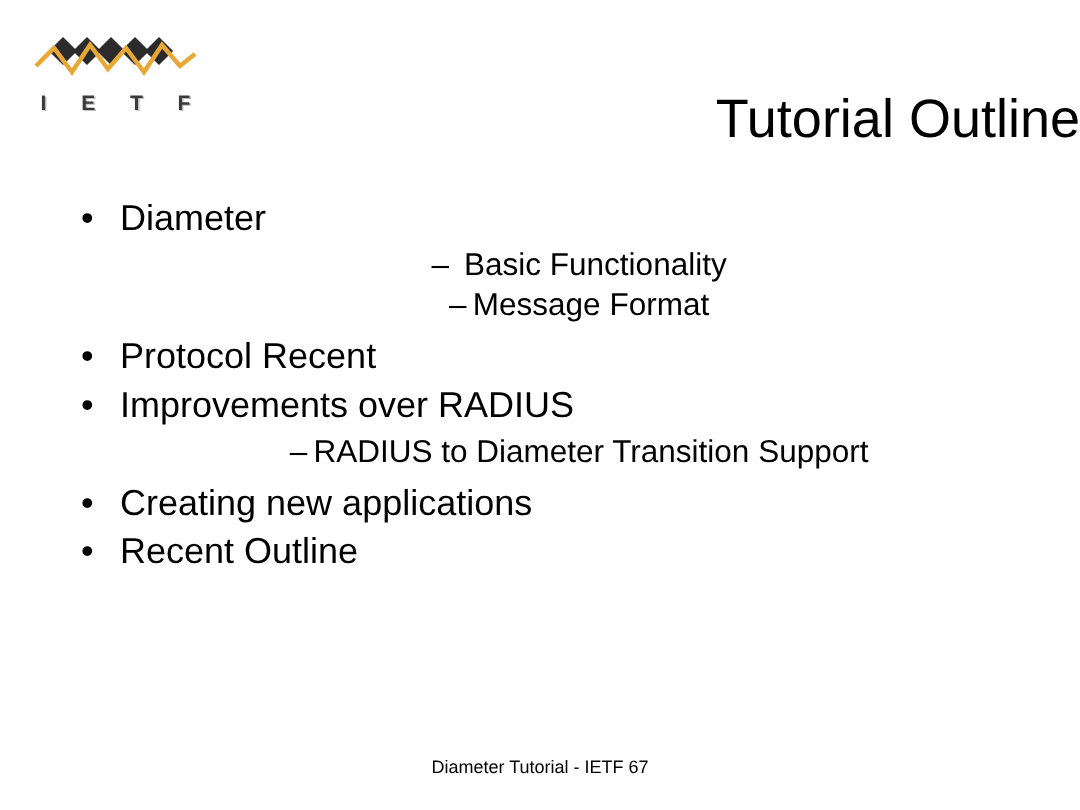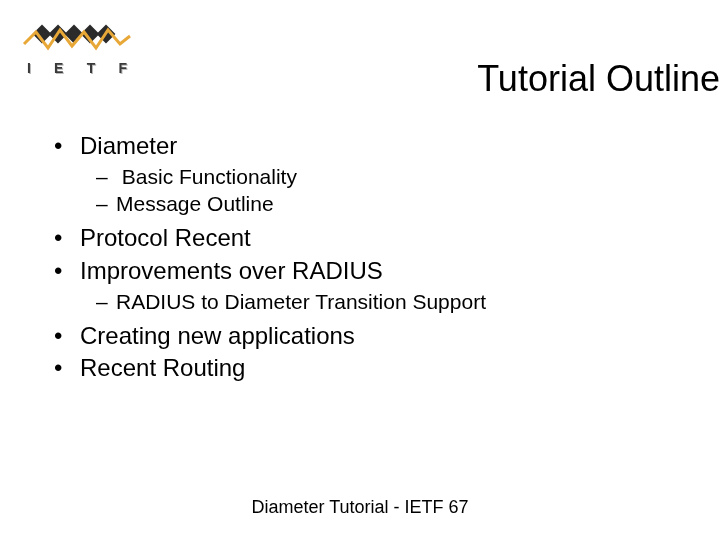--- a/index.html
+++ b/index.html
@@ -64,37 +64,38 @@
   }
   ul.top > li::before {
     content: "•";
     display:inline-block;
     width: 26px;
   }
   ul.sub {
     list-style:none;
     margin: 2px 0 4px 0;
     padding: 0 0 0 42px;
+    text-align: center;
   }
   ul.sub > li {
     font-size: 21px;
     line-height: 1.28;
   }
   ul.sub > li::before {
     content: "–";
     display:inline-block;
     width: 20px;
   }
   .footer {
     position:absolute;
     bottom: 22px;
     left:0;
     width:100%;
     text-align:center;
-    font-size: 18px;
+    font-size: 12px;
   }
 </style>
 </head>
 <body>
 
 <div class="logo">
   <svg viewBox="0 0 110 34" width="110" height="34">
     <g stroke="#2b2b2b" stroke-width="2" fill="none">
       <polygon points="12,12 20,4 28,12 20,20" fill="#2b2b2b"></polygon>
       <polygon points="28,12 36,4 44,12 36,20" fill="#2b2b2b"></polygon>
@@ -112,28 +113,28 @@
   </div>
 </div>
 
 <h1 class="title">Tutorial Outline</h1>
 
 <div class="content">
   <ul class="top">
     <li><span>Diameter</span>
       <ul class="sub">
         <li> Basic Functionality</li>
-        <li>Message Outline</li>
+        <li>Message Format</li>
       </ul>
     </li>
     <li><span>Protocol Recent</span>
     </li>
     <li><span>Improvements over RADIUS</span>
       <ul class="sub">
         <li>RADIUS to Diameter Transition Support</li>
       </ul>
     </li>
     <li><span>Creating new applications</span></li>
-    <li><span>Recent Routing</span></li>
+    <li><span>Recent Outline</span></li>
   </ul>
 </div>
 
 <div class="footer">Diameter Tutorial - IETF 67</div>
 
 </body></html>

